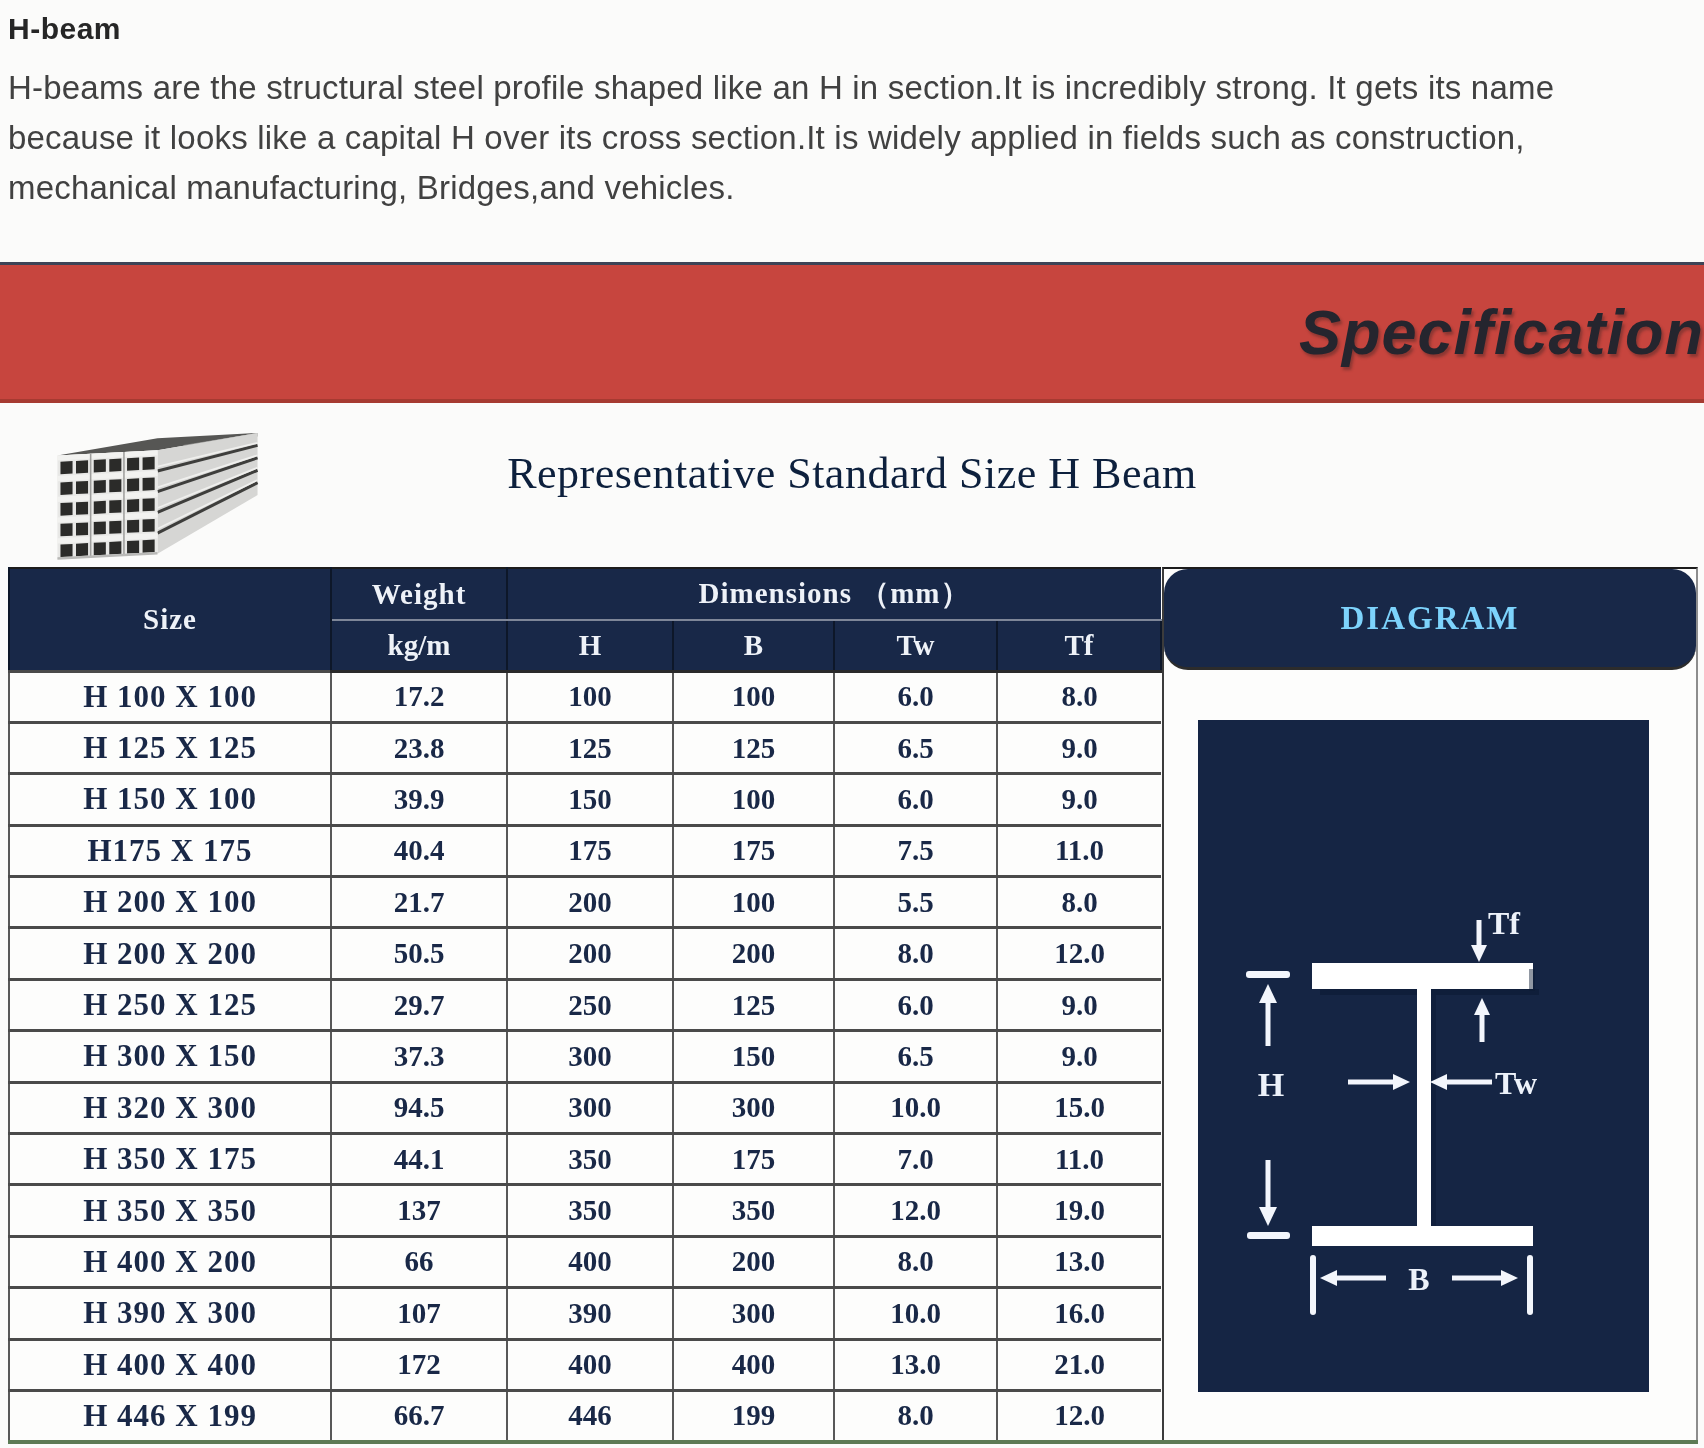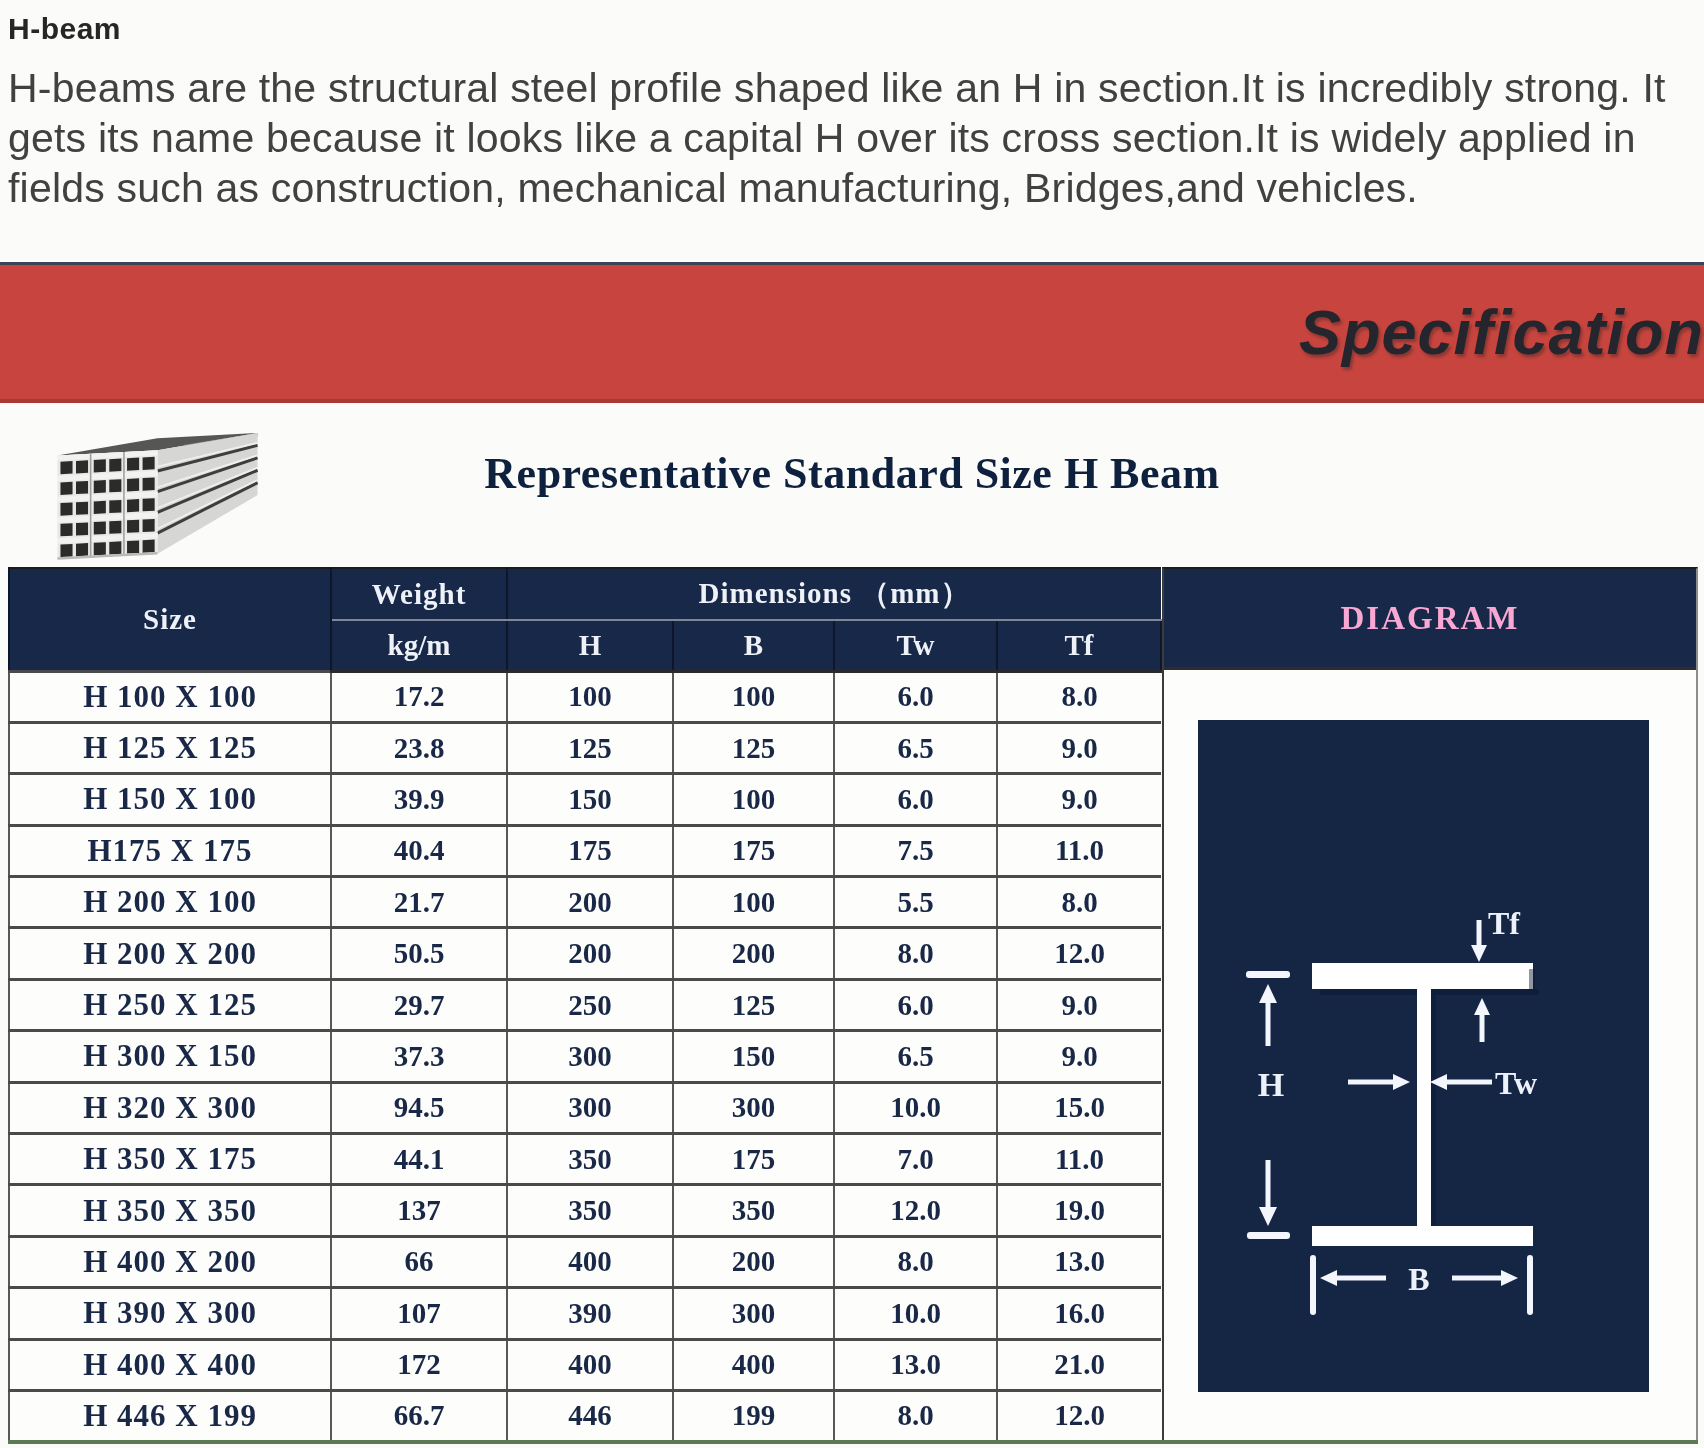--- a/index.html
+++ b/index.html
@@ -11,21 +11,21 @@
     overflow:hidden;
   }
 
   
   .intro { position:absolute; left:8px; top:12px; right:24px; }
   .intro h1 {
     font-size:30px; font-weight:bold; color:#262626; line-height:1.15;
     letter-spacing:0.5px;
   }
   .intro p {
-    margin-top:16px; font-size:41px; color:#414141; line-height:50px;
+    margin-top:16px; font-size:33px; color:#414141; line-height:50px;
     letter-spacing:0.2px;
   }
 
   
   .banner {
     position:absolute; left:0; top:262px; width:1704px; height:141px;
     background:var(--banner_red, #c7453e);
     border-top:3px solid #3d4356;
     border-bottom:4px solid #a63a31;
     display:flex; align-items:center; justify-content:flex-end;
@@ -35,21 +35,21 @@
     color:#25252e; letter-spacing:1px;
     text-shadow:2px 3px 3px rgba(30,30,30,0.35);
     padding-left:10px;
   }
 
   
   .section-title {
     position:absolute; left:0; top:448px; width:1704px;
     text-align:center;
     font-family:"Liberation Serif", serif;
-    font-size:44px; font-weight:bold; color:#0d203d;
+    font-size:44px; font-weight:normal; color:#0d203d;
     letter-spacing:0.5px;
   }
   .beam-photo { position:absolute; left:54px; top:420px; width:207px; height:145px; }
   .beam-photo svg { width:100%; height:100%; }
 
   
   .spec-table {
     position:absolute; left:8px; top:567px; width:1690px; height:877px;
     display:flex;
     border-bottom:4px solid var(--border_green, #5c7b55);
@@ -88,21 +88,21 @@
     flex:1; display:flex; flex-direction:column;
     border-left:2px solid #3c3c3c;
     border-right:2px solid #8d8d8d;
     border-top:2px solid #1c1c1c;
   }
   .diagram-header {
     height:101px; background:var(--header_navy, #182848);
     border-bottom:3px solid #2c2c2c;
     display:flex; align-items:center; justify-content:center;
     font-family:"Liberation Serif", serif; font-weight:bold;
-    font-size:33px; letter-spacing:2px; color:#f9a8d4;
+    font-size:33px; letter-spacing:2px; color:#7dd3fc;border-radius:24px;
   }
   .diagram-area { position:relative; flex:1; background:#fdfdfc; }
   .diagram-box {
     position:absolute; left:34px; top:50px; width:451px; height:672px;
     background:var(--diagram_navy, #152544);
   }
   .diagram-box svg { width:100%; height:100%; }
   .dlabel {
     font-family:"Liberation Serif", serif; font-weight:bold;
     fill:#edf2fa;

